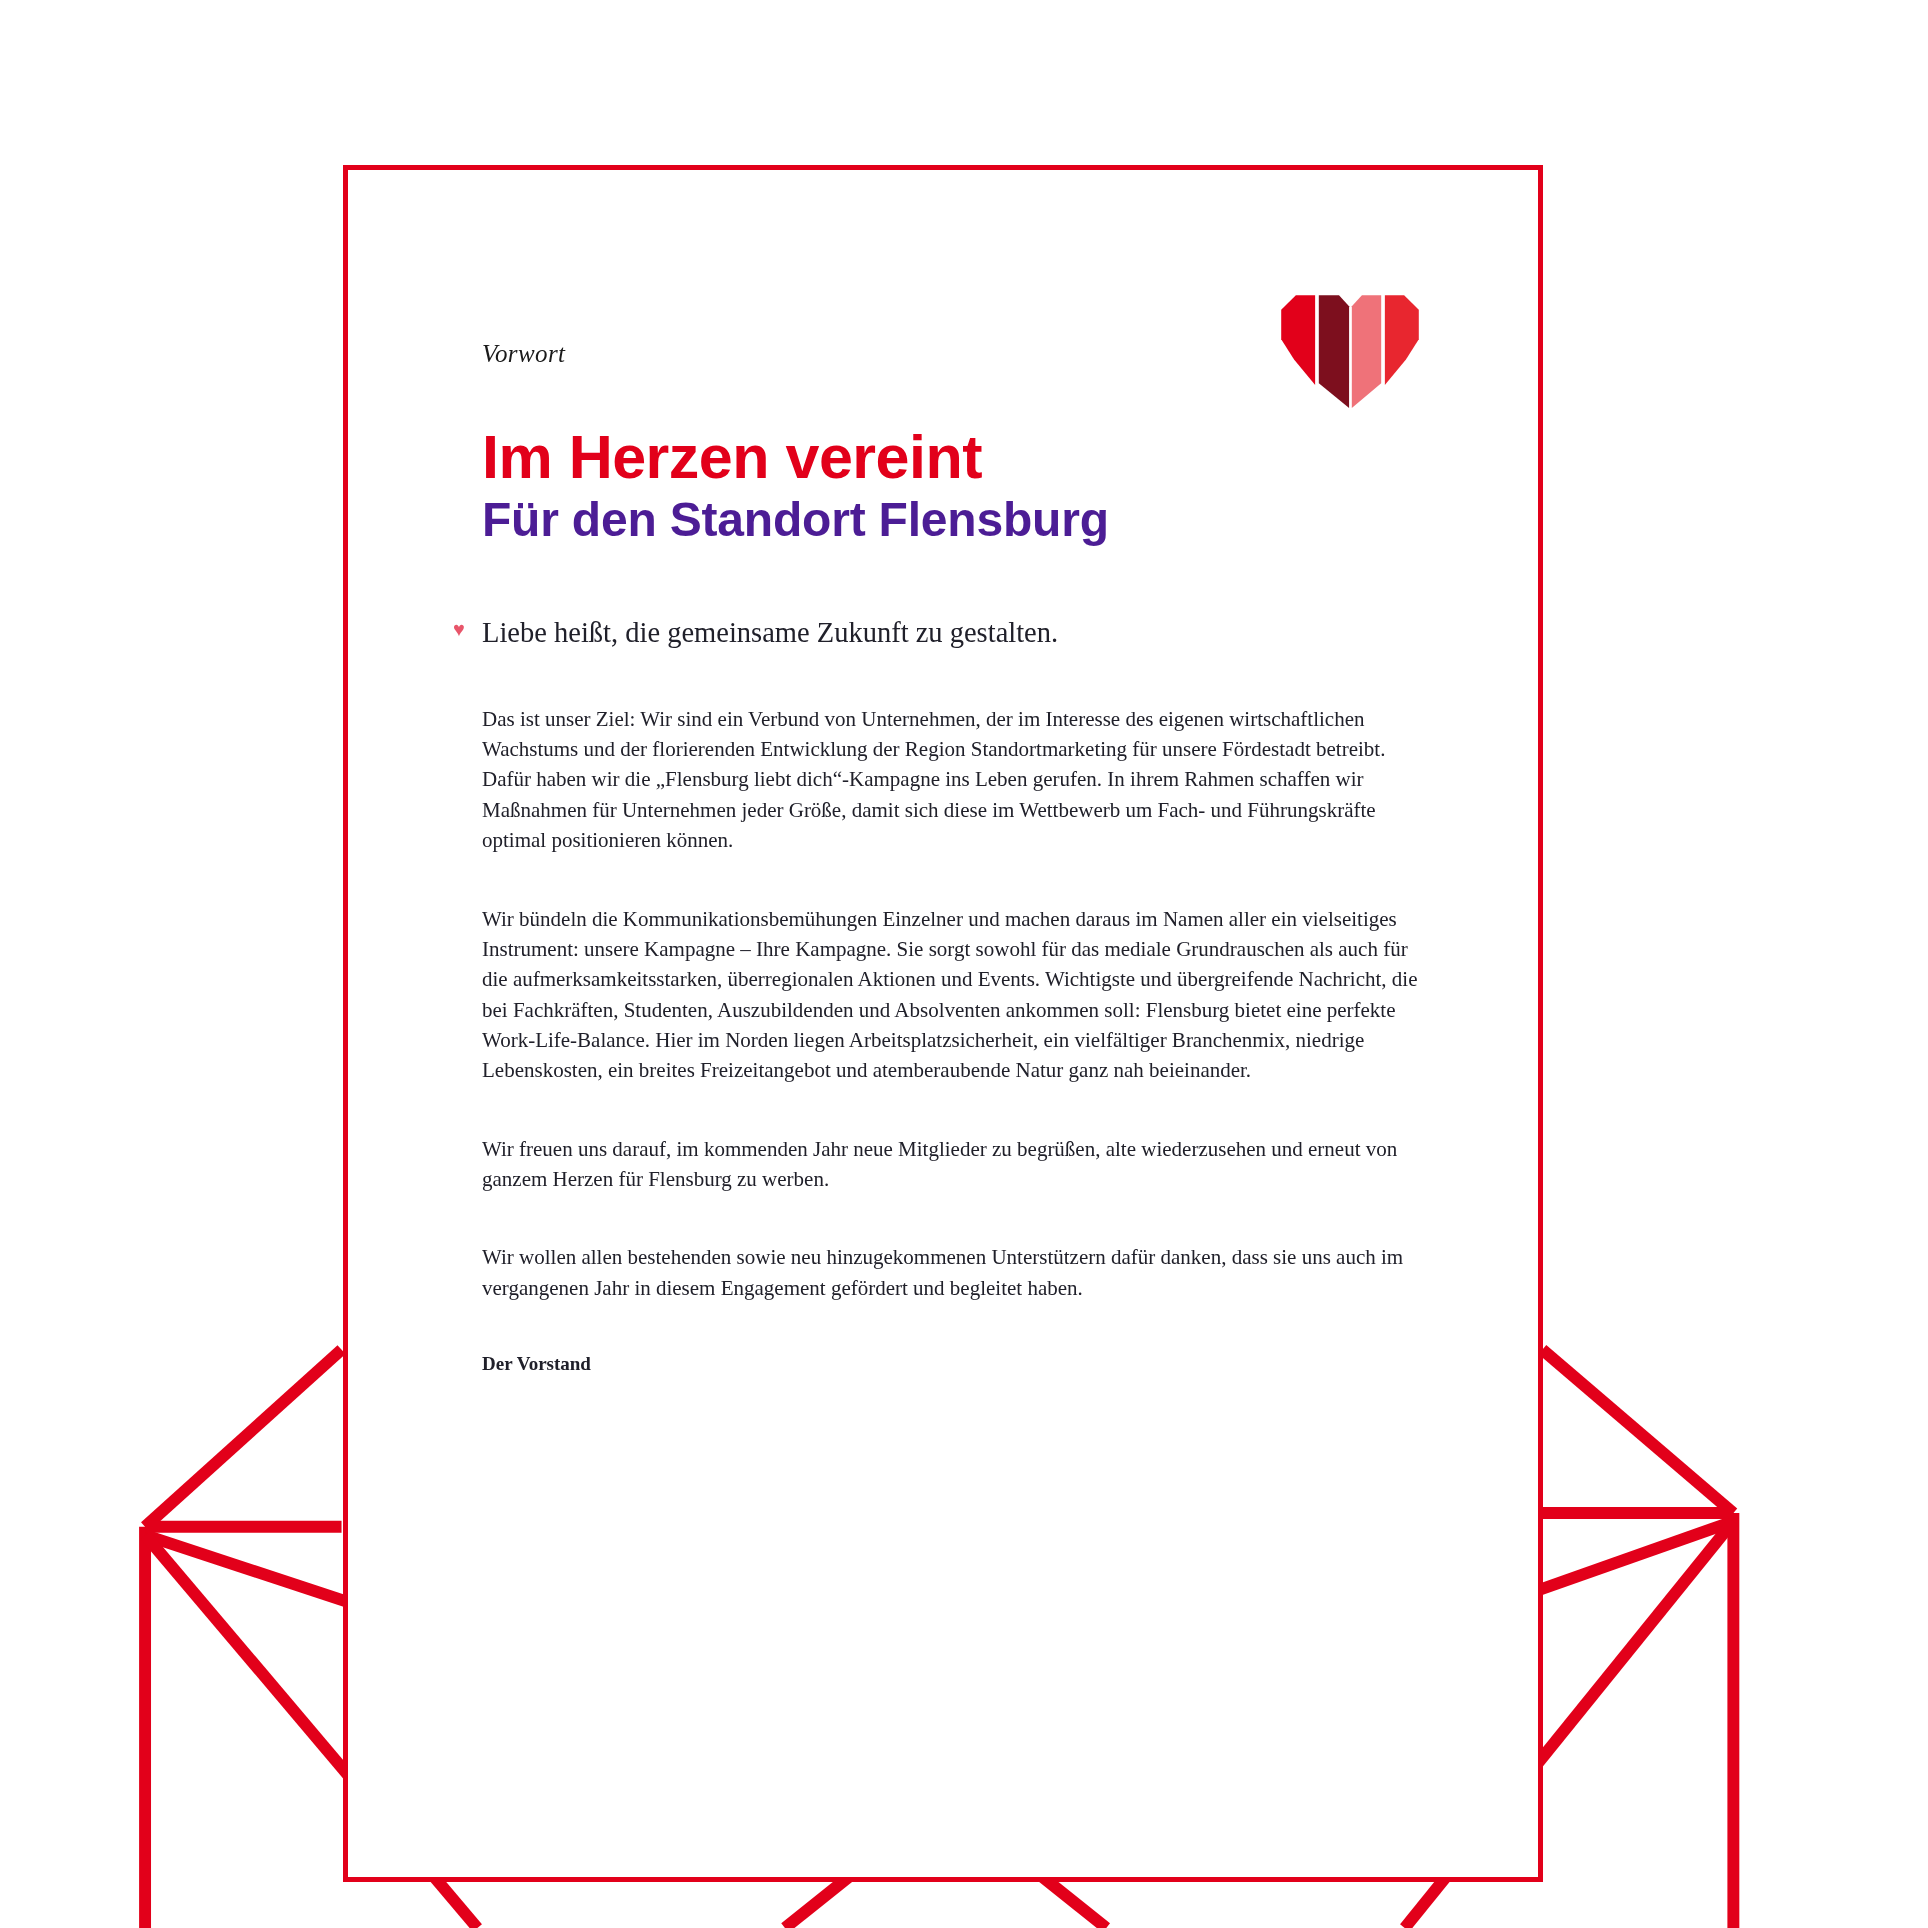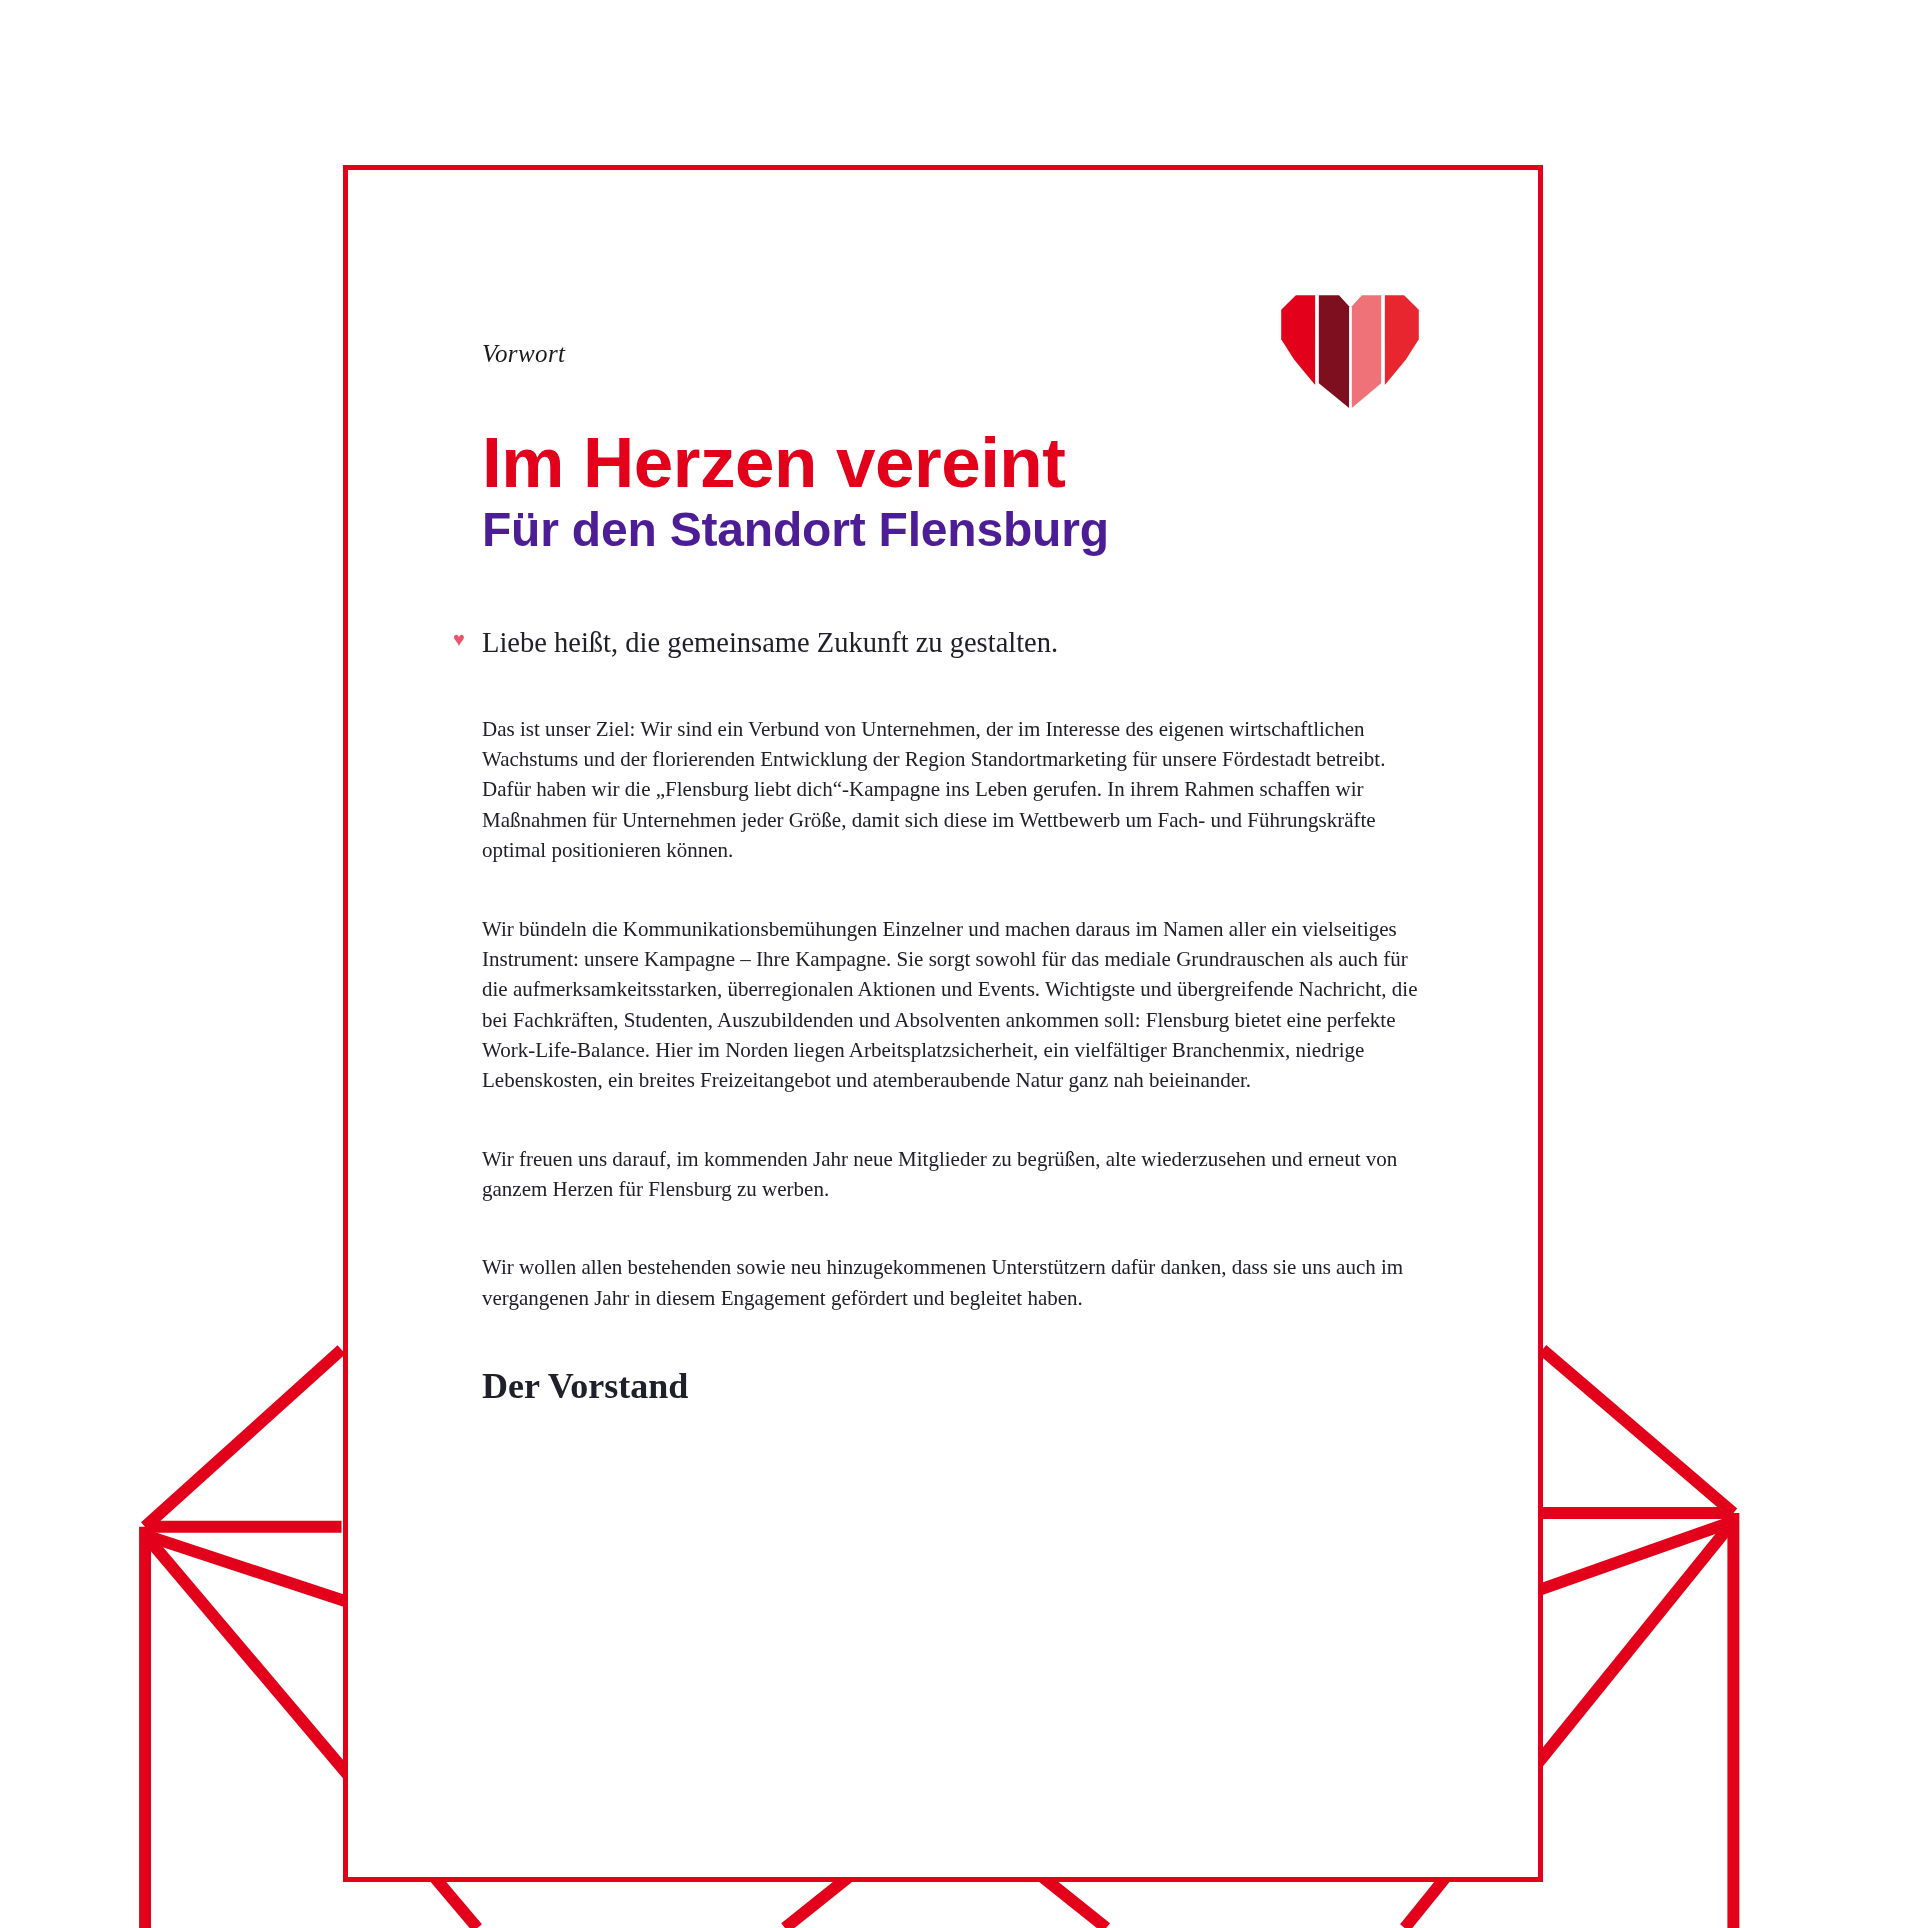--- a/index.html
+++ b/index.html
@@ -65,21 +65,21 @@
     font-style: italic;
     font-size: 25px;
     color: #1a1a1a;
     letter-spacing: 0.4px;
     margin: 0 0 59px 0;
   }
 
   .headline {
     font-family: "Liberation Sans", "DejaVu Sans", sans-serif;
     font-weight: bold;
-    font-size: 71px;
+    font-size: 61px;
     line-height: 1.0;
     color: #e2001a;
     letter-spacing: -0.5px;
     margin: 0 0 5.5px 0;
   }
 
   .subhead {
     font-family: "Liberation Sans", "DejaVu Sans", sans-serif;
     font-weight: bold;
     font-size: 48px;
@@ -109,21 +109,21 @@
   p.body-par {
     font-size: 21px;
     line-height: 1.445;
     color: #20202a;
     margin: 0 0 48px 0;
     text-align: left;
     hyphens: manual;
   }
 
   .signature {
-    font-size: 36px;
+    font-size: 19px;
     line-height: 1.40;
     color: #20202a;
     margin: 0 0 0 0;
   }
   .signature .sig-role {
     font-weight: bold;
     display: block;
   }
   .signature .sig-org {
     display: block;

